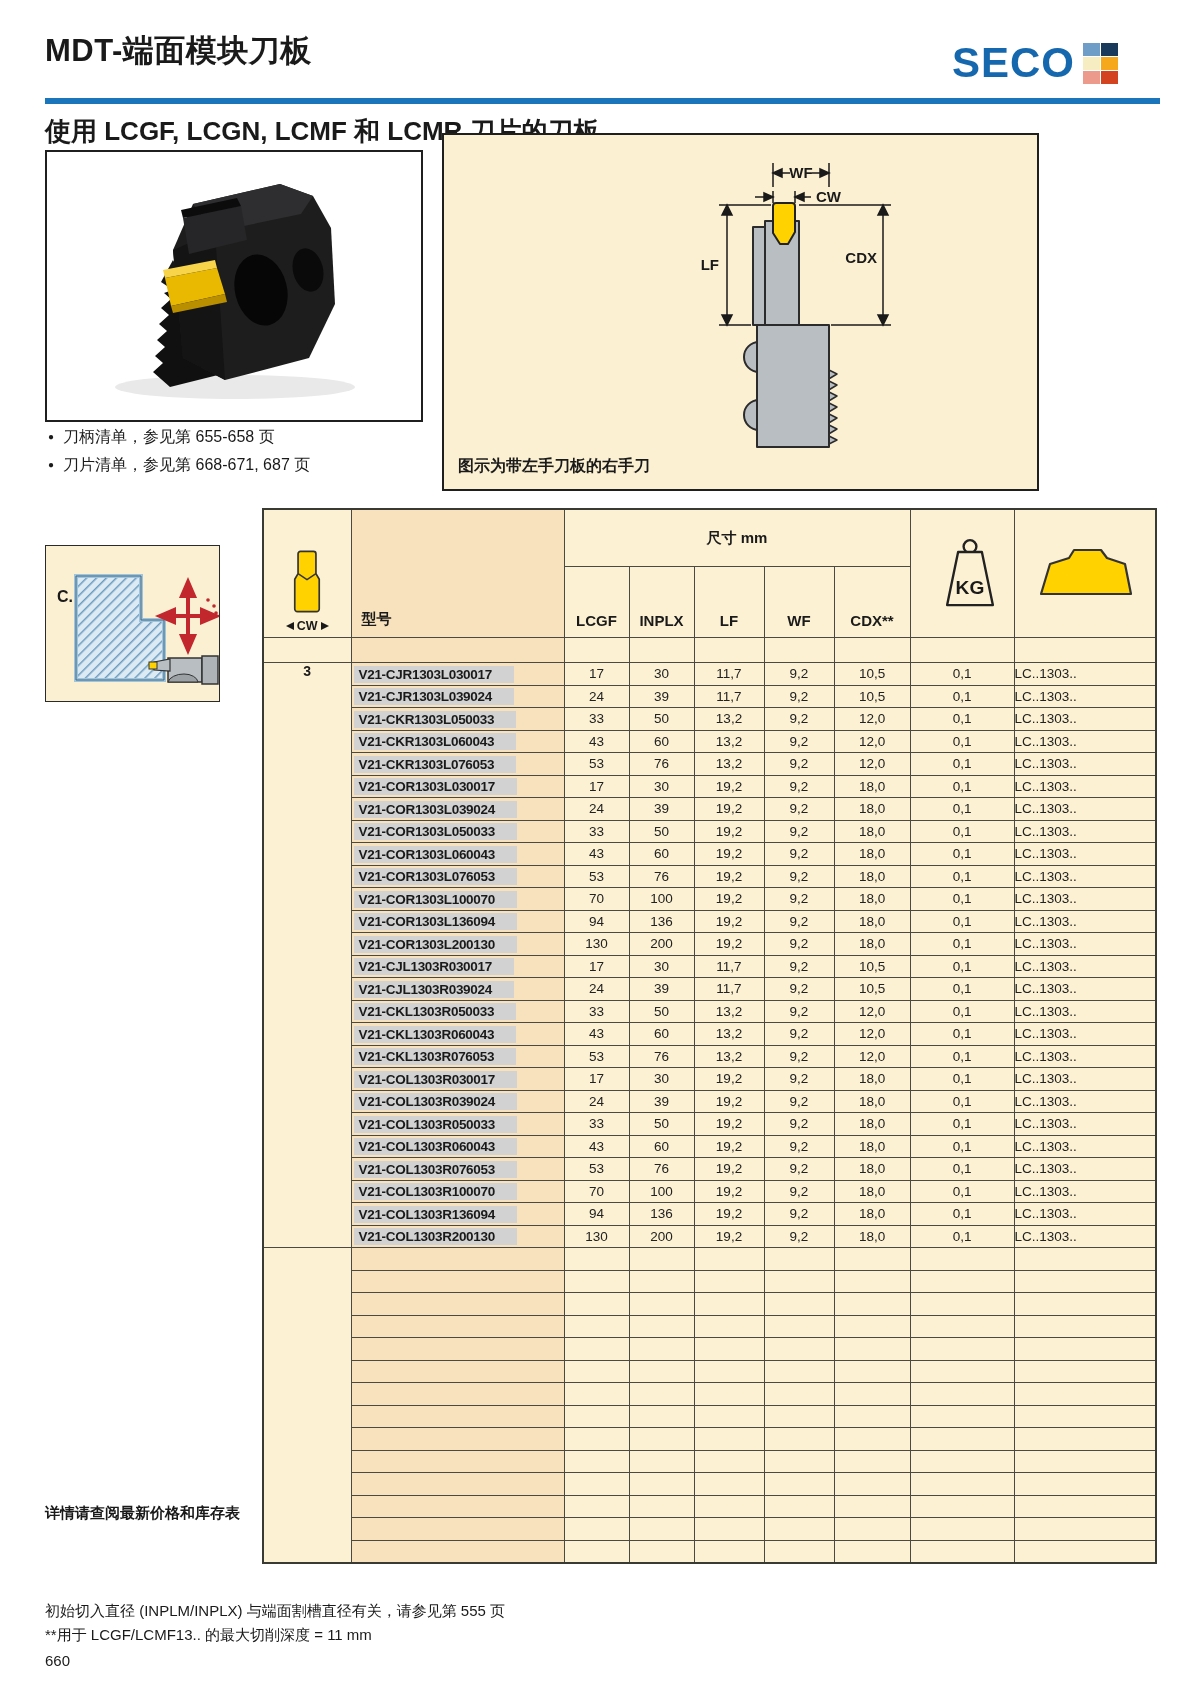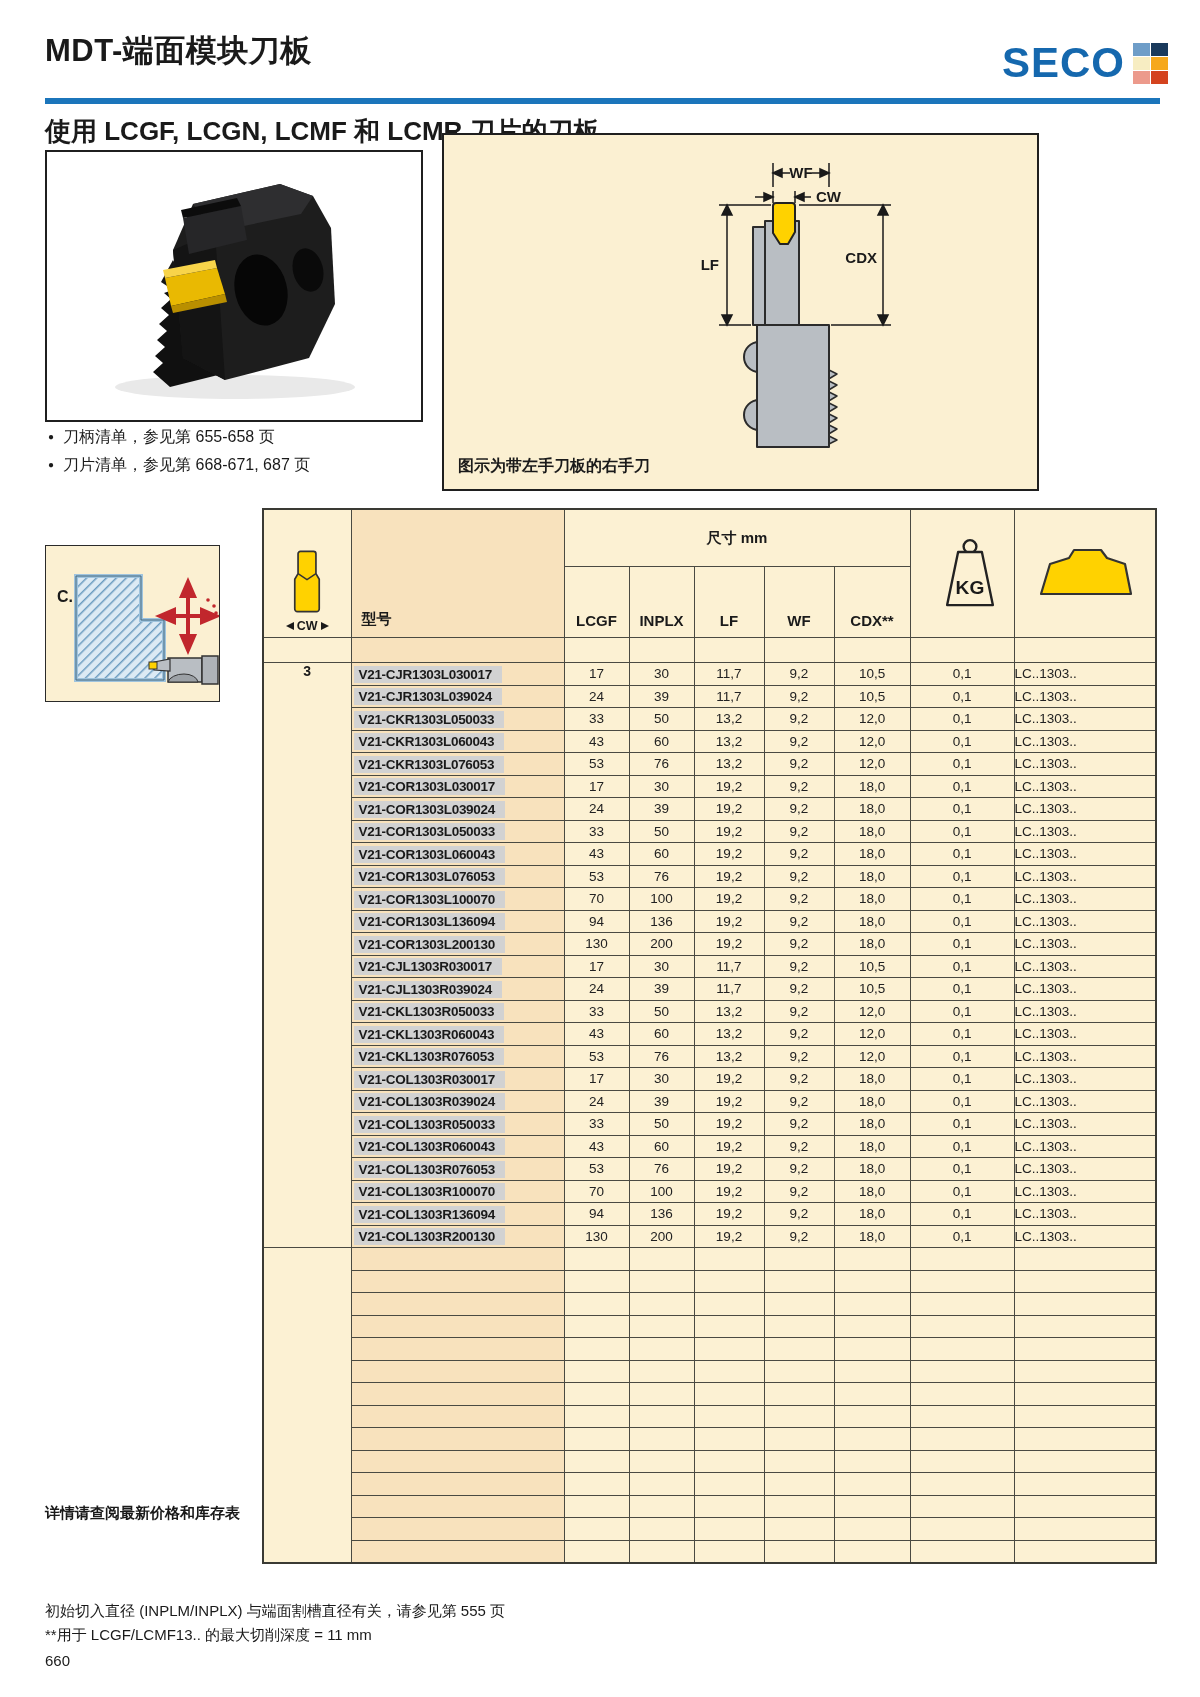--- a/index.html
+++ b/index.html
@@ -3,21 +3,21 @@
 <meta charset="utf-8">
 <style>
   html,body{margin:0;padding:0;background:#ffffff;}
   body{
     width:1200px;height:1697px;position:relative;
     font-family:"Liberation Sans", sans-serif;color:#1a1a1a;
     -webkit-font-smoothing:antialiased;
   }
   
   .page-title{position:absolute;left:45px;top:30px;font-size:31px;font-weight:bold;letter-spacing:.5px;}
-  .seco-logo{position:absolute;left:1002px;top:42px;display:flex;align-items:flex-end;gap:8px;}
+  .seco-logo{position:absolute;left:952px;top:42px;display:flex;align-items:flex-end;gap:8px;}
   .seco-word{font-size:42px;font-weight:bold;color:#1568AE;letter-spacing:1px;line-height:1;}
   .logo-blocks{display:grid;grid-template-columns:repeat(2,17px);grid-auto-rows:13px;gap:1px;}
   .lb{display:block;width:17px;height:13px;}
   .blue-rule{position:absolute;left:45px;top:98px;width:1115px;height:6px;background:#1B75BB;}
   .subtitle{position:absolute;left:45px;top:114px;font-size:26px;font-weight:bold;}
 
   
   .photo-box{position:absolute;left:45px;top:150px;width:374px;height:268px;border:2px solid #1f1f1f;background:#fff;overflow:hidden;}
   .photo-box svg{position:absolute;left:18px;top:10px;}
 
@@ -44,21 +44,21 @@
   th.hdr-icons{height:56px;}
   th.hdr-sub{height:62px;vertical-align:bottom;padding-bottom:8px;font-size:15px;font-weight:bold;background:#FCF1D3;}
   th.dim-group{font-size:15px;font-weight:bold;background:#FCF1D3;}
   th.col-model-h{background:#F8E2BD;vertical-align:bottom;text-align:left;padding:0 0 8px 10px;font-size:15px;font-weight:bold;}
   th.col-cw-h{background:#FCF1D3;vertical-align:bottom;padding-bottom:4px;}
   th.col-kg-h{background:#FCF1D3;padding-left:15px;}
   th.col-insert-h{background:#FCF1D3;}
   tr.sep-row td{height:24px;}
   .cw-col{background:#FCF1D3;text-align:center;vertical-align:top;font-size:14px;font-weight:bold;padding-top:2px;}
   .model-col{background:#F8E2BD;text-align:left;vertical-align:middle;}
-  .model-hl{display:inline-block;background:#D2D2D2;font-size:13.5px;font-weight:bold;letter-spacing:-.3px;padding:1px 10px 1px 5px;margin-left:2px;white-space:nowrap;}
+  .model-hl{display:inline-block;background:#D2D2D2;font-size:13.5px;font-weight:bold;letter-spacing:-.3px;padding:1px 22px 1px 5px;margin-left:2px;white-space:nowrap;}
   .num-col{background:#FCF1D3;text-align:center;vertical-align:middle;font-size:13.5px;color:#222;}
   .insert-col{text-align:left;padding-left:14px;}
   tbody tr{height:22.5px;}
 
   .cw-icon-wrap{display:flex;flex-direction:column;align-items:center;gap:3px;}
   .cw-dim{display:flex;align-items:center;gap:3px;font-size:12.5px;font-weight:bold;}
   .tri-l{width:0;height:0;border-top:4px solid transparent;border-bottom:4px solid transparent;border-right:8px solid #1a1a1a;}
   .tri-r{width:0;height:0;border-top:4px solid transparent;border-bottom:4px solid transparent;border-left:8px solid #1a1a1a;}
 
   .kg-wrap{display:flex;justify-content:center;}

